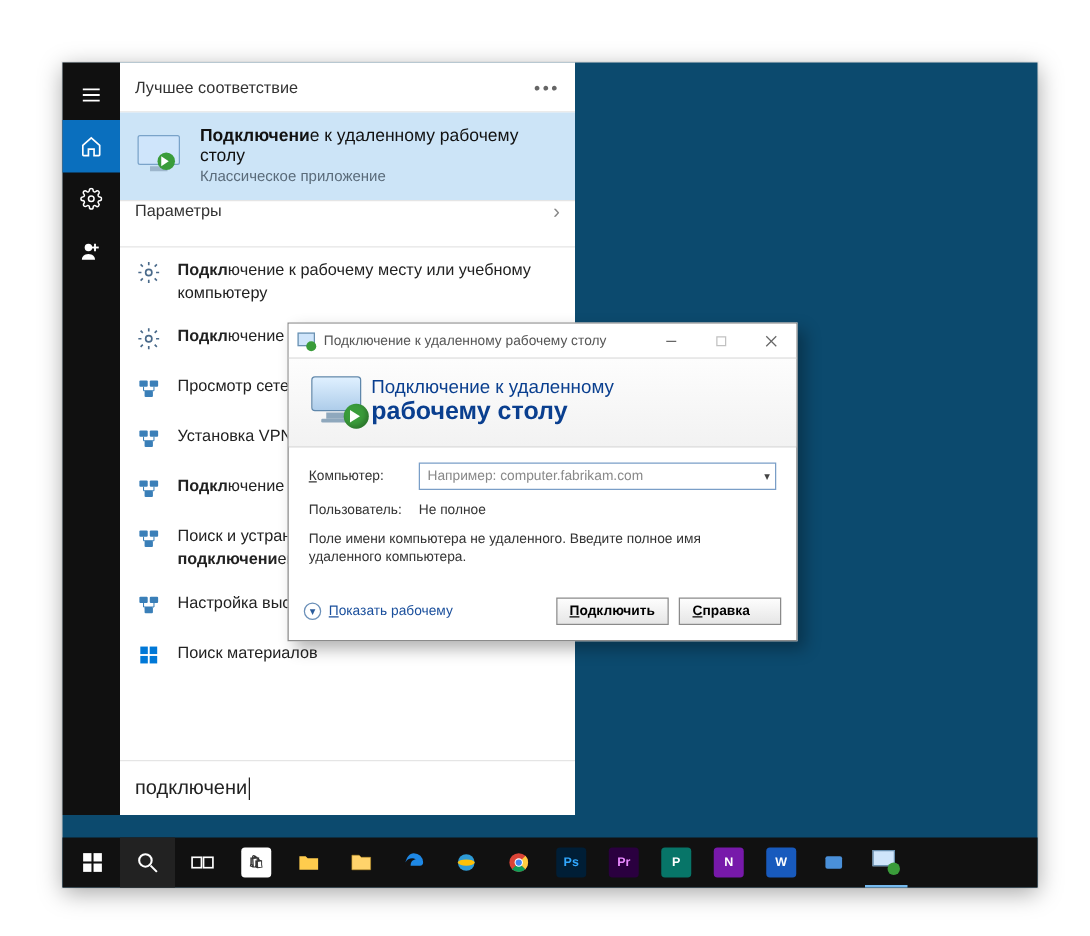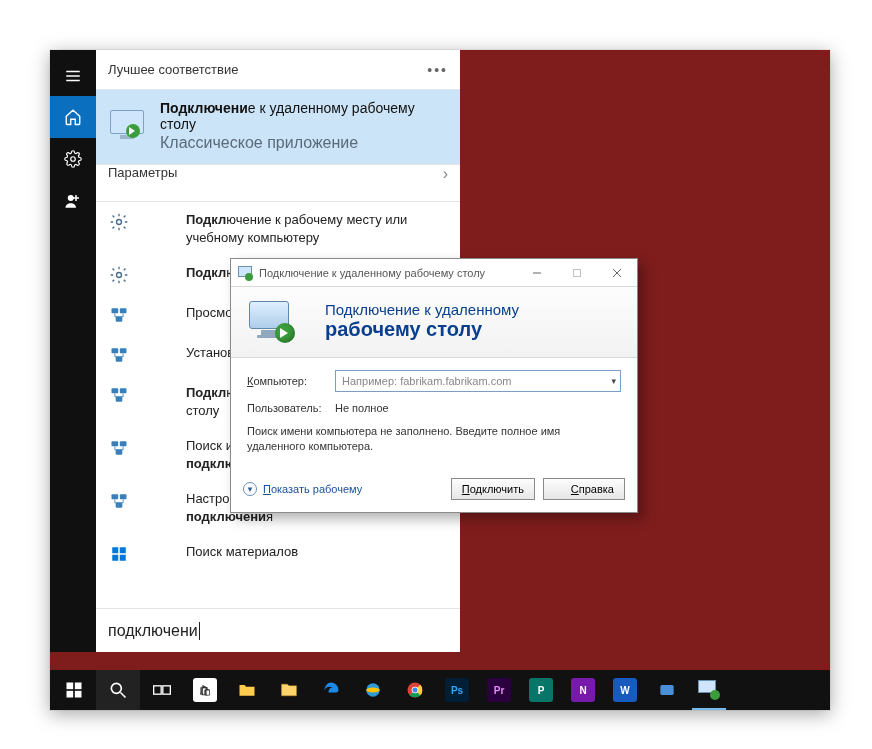--- a/index.html
+++ b/index.html
@@ -1,17 +1,17 @@
 <!DOCTYPE html>
 <html><head>
 <meta charset="utf-8">
 <style>
   * { box-sizing: border-box; margin: 0; padding: 0; font-family: "Segoe UI", Tahoma, sans-serif; }
   body { width: 872px; height: 749px; background: #fff; position: relative; overflow: hidden; }
-  .frame { position: absolute; left: 50px; top: 50px; width: 780px; height: 660px; background: #7f1d1d; box-shadow: 0 4px 18px rgba(0,0,0,0.35), 0 0 0 1px rgba(0,0,0,0.05); }
+  .frame { position: absolute; left: 50px; top: 50px; width: 780px; height: 660px; background: #0c4a6e; box-shadow: 0 4px 18px rgba(0,0,0,0.35), 0 0 0 1px rgba(0,0,0,0.05); }
 
   
   .start { position: absolute; left: 0; top: 0; width: 410px; height: 602px; background: #fff; display: flex; }
   .rail { width: 46px; background: #101010; display: flex; flex-direction: column; align-items: center; padding-top: 6px; gap: 0; }
   .rail .burger { width: 46px; height: 40px; display:flex; align-items:center; justify-content:center; color:#fff; }
   .rail .item { width: 46px; height: 42px; display:flex; align-items:center; justify-content:center; color:#fff; }
   .rail .item.active { background:#0a6fbe; }
   .rail svg { width: 18px; height: 18px; }
 
   .panel { flex: 1; display:flex; flex-direction:column; overflow:hidden; }
@@ -20,32 +20,32 @@
 
   .best-match { display:flex; align-items:center; gap:12px; padding: 10px 12px 12px 12px; background:#cce4f7; }
   .best-icon { width:40px; height:36px; position:relative; flex-shrink:0; }
   .best-icon .monitor { width:34px; height:24px; background:#cfe5fb; border:1px solid #7aa3c9; border-radius:2px; position:absolute; top:2px; left:2px; }
   .best-icon .base { width:14px; height:4px; background:#9db6cc; position:absolute; top:27px; left:12px; }
   .best-icon .arrow { position:absolute; left:18px; top:16px; width:18px; height:18px; }
   .best-icon .arrow::before { content:""; position:absolute; width:14px; height:14px; background:#3a9c3a; border-radius:50%; }
   .best-icon .arrow::after { content:""; position:absolute; left:3px; top:3px; border-left:6px solid #fff; border-top:4px solid transparent; border-bottom:4px solid transparent; }
   .best-text .title { font-size: 14px; color:#111; }
   .best-text .title b { font-weight:600; }
-  .best-text .sub { font-size: 16px; color:#5a6b7a; margin-top:2px; }
+  .best-text .sub { font-size: 12px; color:#5a6b7a; margin-top:2px; }
 
   .section-row { height: 38px; display:flex; justify-content:space-between; padding: 0 12px; font-size: 13px; color:#333; border-top:1px solid #e5e5e5; border-bottom:1px solid #e5e5e5; }
   .chevron { color:#888; font-size:16px; }
 
   .results { flex:1; overflow:hidden; }
   .result { display:flex; align-items:flex-start; gap:12px; padding: 9px 12px; font-size:13px; color:#222; }
   .result .ricon { width:22px; height:22px; flex-shrink:0; display:flex; align-items:center; justify-content:center; }
   .result .ricon.gear svg { width:20px; height:20px; color:#4a6a8a; }
   .result .ricon.net svg { width:20px; height:20px; color:#3a7fb8; }
   .result .ricon.win svg { width:18px; height:18px; color:#0078d7; }
-  .result .rtext { line-height:1.35;margin-left:44px; }
+  .result .rtext { line-height:1.35; }
   .result b { font-weight:600; }
 
   .search-row { height:44px; border-top:1px solid #e5e5e5; display:flex; align-items:center; padding: 0 12px; }
   .caret { display:inline-block; width:1px; height:18px; background:#222; margin-left:1px; animation: blink 1s step-end infinite; vertical-align:middle; }
   @keyframes blink { 50% { opacity:0; } }
 
   
   .taskbar { position:absolute; left:0; bottom:0; width:100%; height:40px; background:#111; display:flex; align-items:center; padding-left:2px; }
   .tb { width:44px; height:40px; display:flex; align-items:center; justify-content:center; color:#fff; position:relative; }
   .tb svg { width:20px; height:20px; }
@@ -56,21 +56,21 @@
   
   .dialog { position:absolute; left:180px; top:208px; width:408px; background:#fff; border:1px solid #8a8a8a; box-shadow: 6px 6px 12px rgba(0,0,0,0.3); font-size:11px; }
   .dlg-title { height:28px; background:#fff; display:flex; align-items:center; justify-content:space-between; border-bottom:1px solid #d8d8d8; }
   .dlg-title-left { display:flex; align-items:center; gap:6px; padding-left:6px; color:#555; }
   .dlg-title-left .ticon { width:16px; height:16px; position:relative; }
   .dlg-title-left .ticon::before { content:""; position:absolute; width:12px; height:9px; background:#cfe5fb; border:1px solid #6a90b0; top:1px; left:1px; }
   .dlg-title-left .ticon::after { content:""; position:absolute; width:8px; height:8px; background:#3a9c3a; border-radius:50%; bottom:0; right:0; }
   .dlg-controls { display:flex; }
   .dlg-controls .wc { width:40px; height:28px; display:flex; align-items:center; justify-content:center; color:#666; }
 
-  .dlg-banner { padding: 12px 16px 14px 16px; display:flex; align-items:center; gap:30px; background:linear-gradient(#fdfdfd,#f2f2f2); border-bottom:1px solid #d8d8d8; }
+  .dlg-banner { padding: 12px 16px 14px 16px; display:flex; align-items:center; gap:2px; background:linear-gradient(#fdfdfd,#f2f2f2); border-bottom:1px solid #d8d8d8; }
   .banner-icon { width:48px; height:44px; position:relative; flex-shrink:0; }
   .banner-icon .mon { width:40px; height:28px; background:linear-gradient(#dff0ff,#aecdea); border:1px solid #5f87ab; border-radius:3px; position:absolute; top:2px; left:2px; }
   .banner-icon .stand { width:16px; height:5px; background:#8fa8bd; position:absolute; top:31px; left:14px; }
   .banner-icon .foot { width:24px; height:3px; background:#8fa8bd; position:absolute; top:36px; left:10px; border-radius:1px; }
   .banner-icon .grn { position:absolute; width:20px; height:20px; background:#3a9c3a; border-radius:50%; bottom:0; right:0; box-shadow:inset -2px -2px 4px rgba(0,0,0,0.25); }
   .banner-icon .grn::after { content:""; position:absolute; left:5px; top:5px; border-left:8px solid #fff; border-top:5px solid transparent; border-bottom:5px solid transparent; }
   .banner-text .l1 { color:#0a3f8f; font-size:15px; }
   .banner-text .l2 { color:#0a3f8f; font-size:20px; font-weight:700; }
 
   .dlg-body { padding: 12px 16px; color:#333; }
@@ -78,21 +78,21 @@
   .form-row label { width:78px; }
   .form-row label u { text-decoration: underline; }
   .combo { flex:1; height:22px; border:1px solid #7a9ec7; display:flex; align-items:center; justify-content:space-between; padding:0 4px 0 6px; background:#fff; color:#888; }
   .combo .cv { font-size:11px; }
   .combo .dd { color:#444; font-size:9px; }
   .info { color:#333; margin: 6px 0 2px 0; line-height:1.35; }
   .dlg-foot { display:flex; align-items:center; justify-content:space-between; padding: 10px 12px 12px 12px; }
   .show-opt { display:flex; align-items:center; gap:6px; color:#1a4f9c; cursor:default; }
   .show-opt .circ { width:14px; height:14px; border:1px solid #6a8fb8; border-radius:50%; display:flex; align-items:center; justify-content:center; color:#2a5c9c; font-size:9px; }
   .btns { display:flex; gap:8px; }
-  .btn { min-width:82px; height:22px; border:1px solid #8a8a8a; background:linear-gradient(#fdfdfd,#e6e6e6); font-size:11px; display:flex; align-items:center; justify-content:flex-end; padding:0 10px; }
+  .btn { min-width:82px; height:22px; border:1px solid #8a8a8a; background:linear-gradient(#fdfdfd,#e6e6e6); font-size:11px; display:flex; align-items:center; justify-content:flex-start; padding:0 10px;font-weight:bold; }
   .btn u { text-decoration: underline; }
 </style>
 </head>
 <body>
 
 <div class="frame">
 
   <div class="start">
     <div class="rail">
       <div class="burger">
@@ -286,29 +286,29 @@
       <div class="banner-text">
         <div class="l1">Подключение к удаленному</div>
         <div class="l2">рабочему столу</div>
       </div>
     </div>
 
     <div class="dlg-body">
       <div class="form-row">
         <label><u>К</u><span>омпьютер:</span></label>
         <div class="combo">
-          <span class="cv">Например: fabrikam.fabrikam.com</span>
+          <span class="cv">Например: computer.fabrikam.com</span>
           <span class="dd">▾</span>
         </div>
       </div>
       <div class="form-row">
         <label>Пользователь:</label>
         <span>Не полное</span>
       </div>
-      <div class="info">Поиск имени компьютера не заполнено. Введите полное имя удаленного компьютера.</div>
+      <div class="info">Поле имени компьютера не удаленного. Введите полное имя удаленного компьютера.</div>
     </div>
 
     <div class="dlg-foot">
       <div class="show-opt">
         <span class="circ">▾</span>
         <span><u>П</u><span>оказать рабочему</span></span>
       </div>
       <div class="btns">
         <div class="btn">
             <span><u>П</u>одключить</span>

